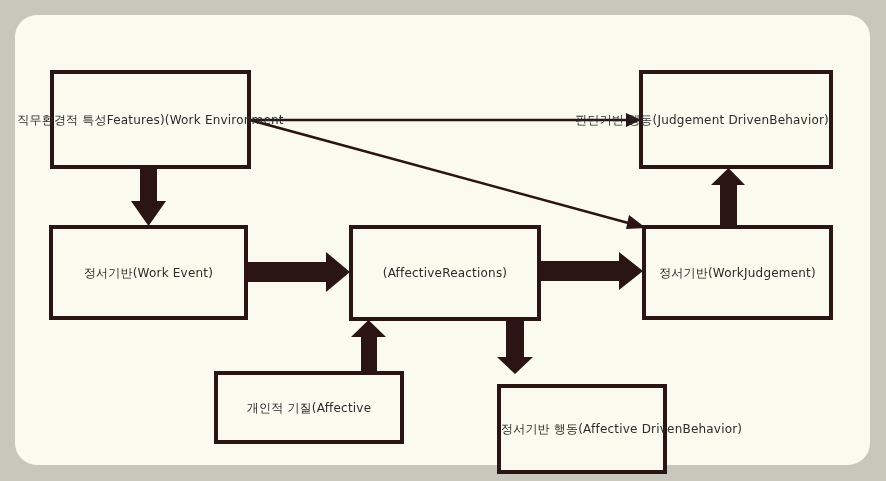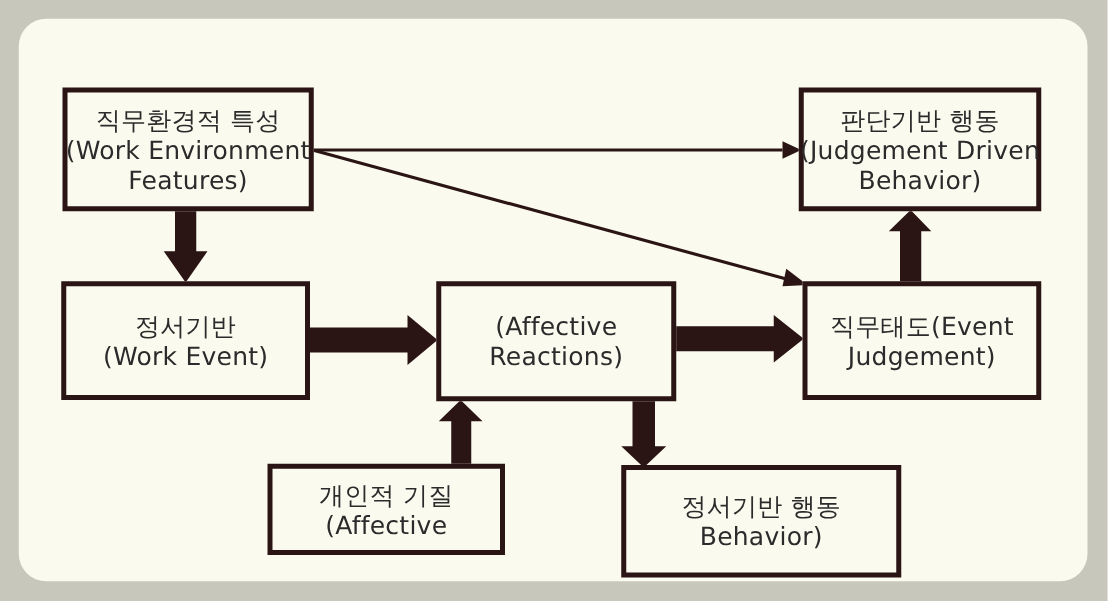--- a/index.html
+++ b/index.html
@@ -16,26 +16,26 @@
     width: 855px; height: 450px;
     background: #fafaee;
     border-radius: 22px;
   }
   .box {
     position: absolute;
     box-sizing: border-box;
     border: 4px solid #2a1414;
     background: #fafaee;
     display: flex;
-    flex-direction: column;
+    flex-direction: row;
     align-items: center;
     justify-content: center;
     text-align: center;
     color: #2b2b2b;
-    font-size: 20px;
+    font-size: 12px;
     line-height: 24px;
     letter-spacing: 0.2px;
   }
   .box span { display: block; white-space: nowrap; }
   svg.arrows { position: absolute; left: 0; top: 0; }
 </style>
 </head>
 <body>
 
 <div class="card"></div>
@@ -56,46 +56,47 @@
 
   <line x1="250" y1="120" x2="626" y2="120" stroke="#2a1414" stroke-width="2.5"></line>
   <polygon fill="#2a1414" points="626,113 641,120 626,127"></polygon>
 
   <line x1="250" y1="120" x2="632" y2="224" stroke="#2a1414" stroke-width="2.5"></line>
   <polygon fill="#2a1414" points="629,215 646,228 626,229"></polygon>
 </svg>
 
 <div class="box" style="left:50px; top:70px; width:201px; height:99px;">
   <span>직무환경적 특성</span>
+  <span>Features)</span>
   <span>(Work Environment</span>
-  <span>Features)</span>
 </div>
 
 <div class="box" style="left:49px; top:225px; width:199px; height:95px;">
   <span>정서기반</span>
   <span>(Work Event)</span>
 </div>
 
 <div class="box" style="left:349px; top:225px; width:192px; height:96px;">
   <span>(Affective</span>
   <span>Reactions)</span>
 </div>
 
 <div class="box" style="left:214px; top:371px; width:190px; height:73px;">
   <span>개인적 기질</span>
   <span>(Affective</span>
 </div>
 
-<div class="box" style="left:497px; top:372px; width:224px; height:90px;">
+<div class="box" style="left:497px; top:384px; width:170px; height:90px;justify-content:space-between;">
   <span>정서기반 행동</span>
+  <span>(Affective Driven</span>
   <span>Behavior)</span>
 </div>
 
 <div class="box" style="left:642px; top:225px; width:191px; height:95px;">
-  <span>직무태도(Event</span>
+  <span>정서기반(Work</span>
   <span>Judgement)</span>
 </div>
 
-<div class="box" style="left:639px; top:70px; width:194px; height:99px;">
+<div class="box" style="left:639px; top:70px; width:194px; height:99px;justify-content:flex-end;">
   <span>판단기반 행동</span>
   <span>(Judgement Driven</span>
   <span>Behavior)</span>
 </div>
 
 </body></html>

